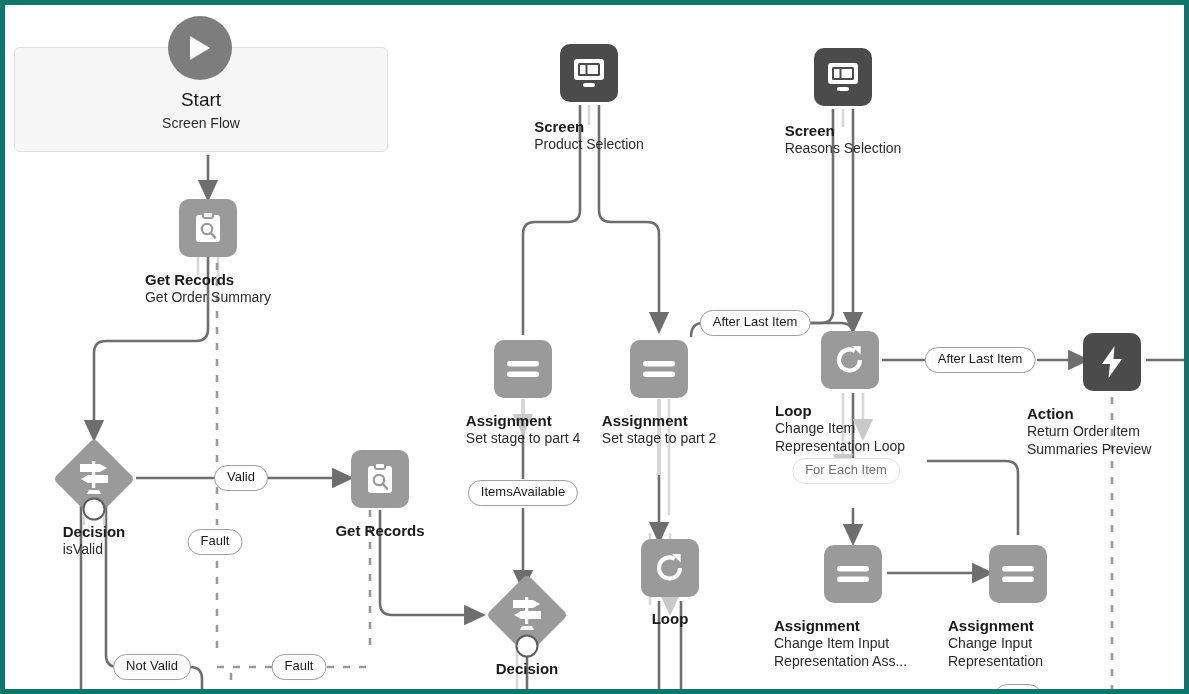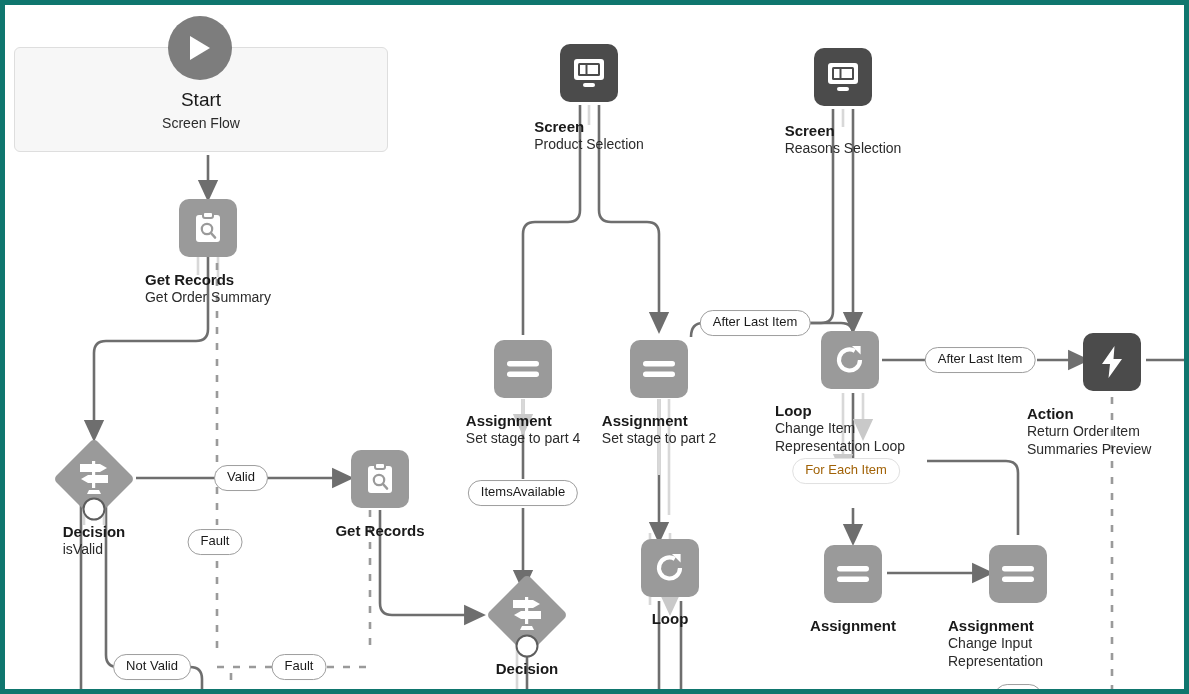--- a/index.html
+++ b/index.html
@@ -151,21 +151,21 @@
     background: #ffffff;
     border: 1px solid #9d9d9d;
     border-radius: 14px;
     padding: 4px 12px 5px;
     font-size: 13px;
     color: #1a1a1a;
     white-space: nowrap;
     line-height: 1.15;
   }
   .pill.faded {
-    color: #a16207;
+    color: #737373;
     border-color: #e0e0e0;
   }
 </style>
 </head>
 <body>
 
 <div id="canvas">
 
   <svg id="wires" viewBox="0 0 1189 694" xmlns="http://www.w3.org/2000/svg">
     <defs>
@@ -452,20 +452,21 @@
     <div class="glyph" style="left:0; top:0;">
       <div class="tile gray">
         <svg width="34" height="20" viewBox="0 0 34 20" aria-hidden="true">
           <rect x="1" y="2" width="32" height="5.4" rx="2.7" fill="#ffffff"></rect>
           <rect x="1" y="12.6" width="32" height="5.4" rx="2.7" fill="#ffffff"></rect>
         </svg>
       </div>
     </div>
     <div class="labels" style="top:42px;">
       <div class="ntype">Assignment</div>
+      <div class="nname wrap" style="width:158px;">Change Item Input Representation Ass...</div>
     </div>
   </div>
 
   <div class="node" style="left:1013px; top:569px;">
     <div class="glyph" style="left:0; top:0;">
       <div class="tile gray">
         <svg width="34" height="20" viewBox="0 0 34 20" aria-hidden="true">
           <rect x="1" y="2" width="32" height="5.4" rx="2.7" fill="#ffffff"></rect>
           <rect x="1" y="12.6" width="32" height="5.4" rx="2.7" fill="#ffffff"></rect>
         </svg>

